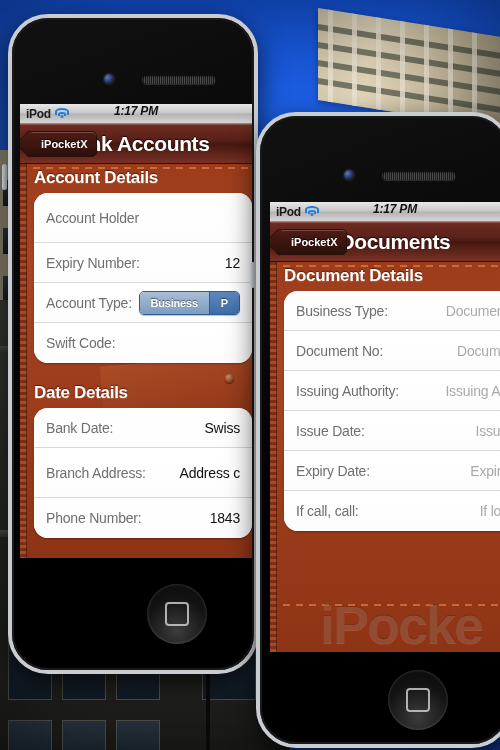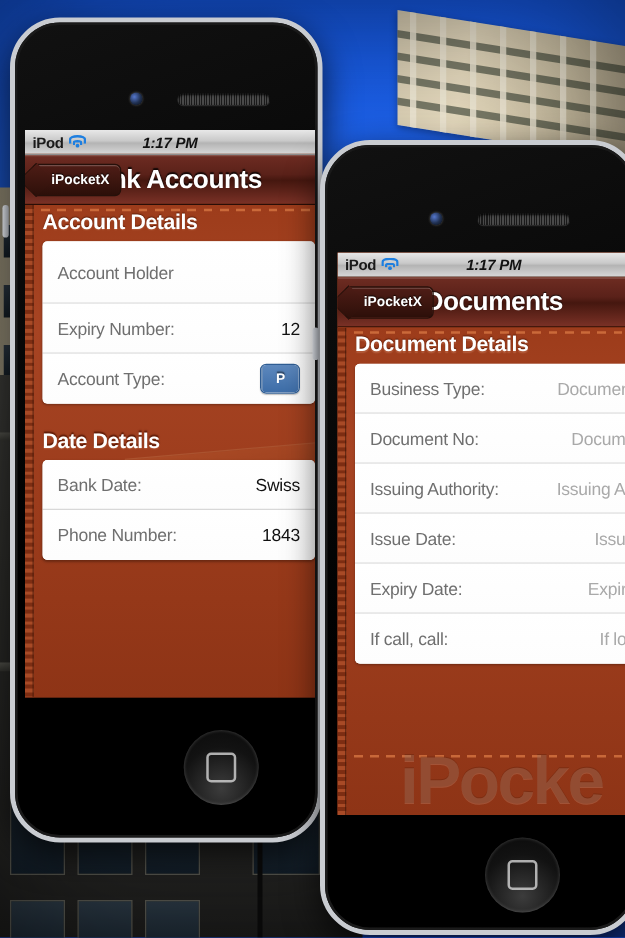--- a/index.html
+++ b/index.html
@@ -106,21 +106,21 @@
   }
 
   
   .screen {
     position:absolute; overflow:hidden;
     background:#a23f1c;
   }
   .statusbar {
     height:20px; width:100%;
     background:linear-gradient(180deg,#e8e8e8 0%,#c9c9c9 45%,#b4b4b4 55%,#d6d6d6 100%);
-    display:flex; align-items:center; position:relative;
+    display:flex; position:relative;
     border-bottom:1px solid #8c8c8c;
   }
   .sb-left { display:flex; align-items:center; gap:4px; padding-left:6px; }
   .sb-carrier { font-size:12px; font-weight:bold; color:#1a1a1a; letter-spacing:-.3px; }
   .wifi { width:14px; height:11px; position:relative; }
   .wifi i {
     position:absolute; left:50%; transform:translateX(-50%);
     border:2px solid #1e7fe0; border-bottom:none; border-radius:50% 50% 0 0;
   }
   .wifi i.a { width:14px; height:7px; top:0; }
@@ -195,21 +195,21 @@
   }
   .sectionhdr {
     padding:4px 12px 5px 14px;
     color:#fff; font-size:17px; font-weight:bold;
     text-shadow:0 -1px 1px rgba(90,25,5,.95), 0 1px 1px rgba(255,200,170,.22);
     letter-spacing:-.3px; position:relative; z-index:3;
   }
   .group {
     margin:0 0 0 14px;
     background:#fff;
-    border-radius:4px;
+    border-radius:14px;
     position:relative; z-index:3;
     box-shadow:0 1px 2px rgba(0,0,0,.3);
     overflow:hidden;
     text-align:right;
   }
   .row {
     display:flex; align-items:center; justify-content:space-between;
     height:40px; padding:0 12px;
     border-bottom:1px solid #d8d8d8;
     background:linear-gradient(180deg,#fff 0%,#fdfdfd 100%);
@@ -346,31 +346,40 @@
           <span class="lbl">Account Holder</span>
           <span class="val"></span>
         </div>
         <div class="row">
           <span class="lbl">Expiry Number:</span>
           <span class="val">12</span>
         </div>
         <div class="row">
           <span class="lbl">Account Type:</span>
           <span class="seg">
+            <div class="on">Business</div>
             <div class="off">P</div>
           </span>
         </div>
+        <div class="row">
+          <span class="lbl">Swift Code:</span>
+          <span class="val"></span>
+        </div>
       </div>
 
       <div class="sectionhdr" style="margin-top:16px">Date Details</div>
 
       <div class="group">
         <div class="row">
           <span class="lbl">Bank Date:</span>
           <span class="val">Swiss</span>
+        </div>
+        <div class="row tall">
+          <span class="lbl">Branch Address:</span>
+          <span class="val">Address c</span>
         </div>
         <div class="row">
           <span class="lbl">Phone Number:</span>
           <span class="val">1843</span>
         </div>
       </div>
     </div>
   </div>
 
   <div class="home"></div>

